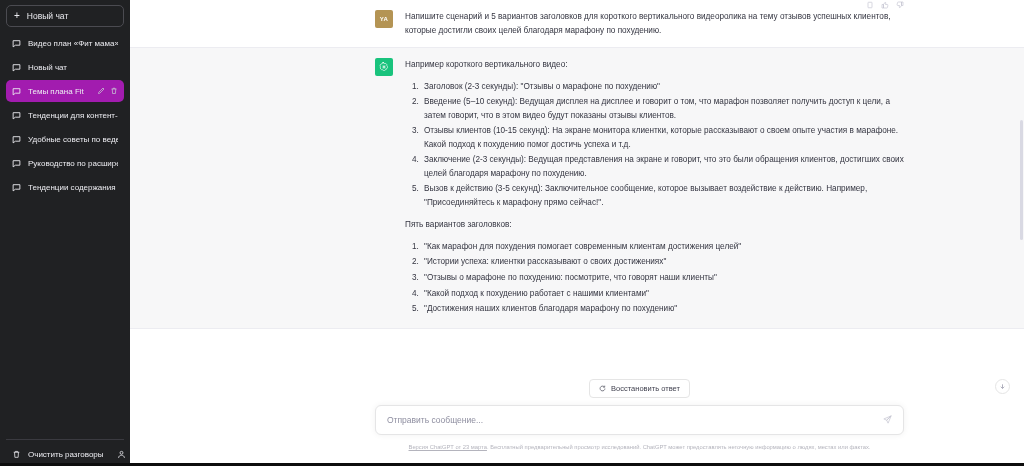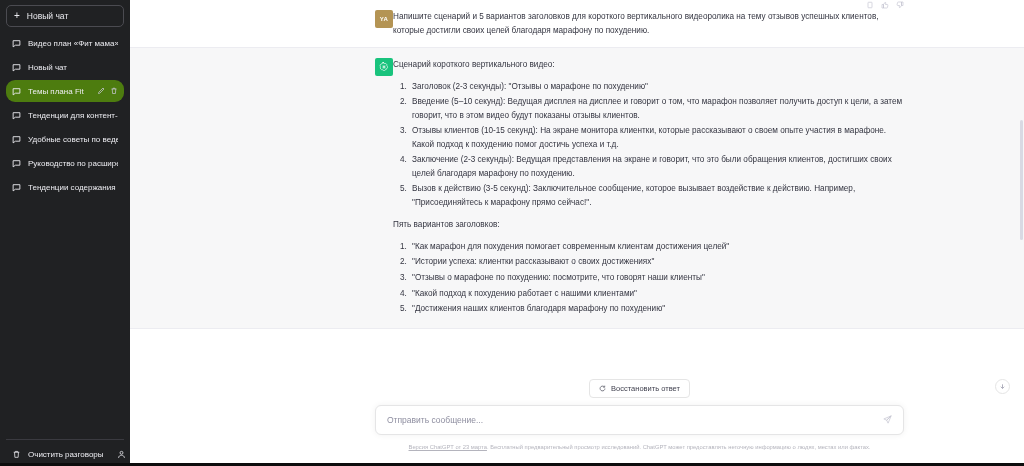--- a/index.html
+++ b/index.html
@@ -44,21 +44,21 @@
     padding: 6px 6px;
     border-radius: 5px;
     font-size: 8px;
     color: #ececf1;
     white-space: nowrap;
     overflow: hidden;
     cursor: pointer;
     position: relative;
     min-height: 22px;
   }
-  .convo.active { background: #4d7c0f; border-radius: 9px; }
+  .convo.active { background: #a21caf; }
   .convo .label {
     overflow: hidden;
     text-overflow: clip;
     white-space: nowrap;
     flex: 1 1 auto;
   }
   .convo .row-actions {
     display: flex; gap: 5px; align-items: center;
     flex: 0 0 auto;
     padding-left: 2px;
@@ -102,20 +102,21 @@
   }
   #thread { flex: 1 1 auto; overflow: hidden; position: relative; }
 
   .msg { display: flex; width: 100%; padding: 10px 0; }
   .msg.user { background: #ffffff; }
   .msg.assistant { background: #f7f7f8; border-top: 1px solid #ececf1; border-bottom: 1px solid #ececf1; }
   .msg-inner {
     width: 100%;
     max-width: 1024px;
     display: flex;
+    gap: 12px;
     padding-left: 245px;
     padding-right: 120px;
     position: relative;
   }
   .avatar {
     width: 18px; height: 18px;
     border-radius: 2px;
     flex: 0 0 18px;
     display: flex; align-items: center; justify-content: center;
     font-size: 6px; font-weight: bold;
@@ -374,21 +375,21 @@
 
       <div class="msg assistant">
         <div class="msg-inner">
           <div class="avatar bot">
             <svg width="12" height="12" viewBox="0 0 24 24" fill="none" stroke="#ffffff" stroke-width="1.3">
               <path d="M12 3.2c-1.8 0-3.2 1-3.8 2.3-1.5-.1-2.9.7-3.6 2-.8 1.4-.6 3 .3 4.2-.6 1.3-.5 2.9.4 4.1.9 1.3 2.4 1.9 3.8 1.7.9 1.2 2.4 1.8 3.9 1.5 1.5-.3 2.6-1.4 3-2.8 1.4-.3 2.6-1.4 3-2.8.4-1.5-.1-3-1.2-4 .3-1.4-.2-2.9-1.4-3.8-1.1-.9-2.6-1.1-4-.6-.7-1.2-2-2-3.4-2z"></path>
               <path d="M12 8.3v7.4M8.8 10.1l6.4 3.7M15.2 10.1l-6.4 3.7"></path>
             </svg>
           </div>
           <div class="body">
-            <p>Сценарий короткого вертикального видео:</p>
+            <p>Например короткого вертикального видео:</p>
             <ol>
               <li>Заголовок (2-3 секунды): "Отзывы о марафоне по похудению"</li>
               <li>Введение (5–10 секунд): Ведущая дисплея на дисплее и говорит о том, что марафон позволяет получить доступ к цели, а затем говорит, что в этом видео будут показаны отзывы клиентов.</li>
               <li>Отзывы клиентов (10-15 секунд): На экране монитора клиентки, которые рассказывают о своем опыте участия в марафоне. Какой подход к похудению помог достичь успеха и т.д.</li>
               <li>Заключение (2-3 секунды): Ведущая представления на экране и говорит, что это были обращения клиентов, достигших своих целей благодаря марафону по похудению.</li>
               <li>Вызов к действию (3-5 секунд): Заключительное сообщение, которое вызывает воздействие к действию. Например, "Присоединяйтесь к марафону прямо сейчас!".</li>
             </ol>
             <p style="margin-top:9px">Пять вариантов заголовков:</p>
             <ol class="second">
               <li>"Как марафон для похудения помогает современным клиентам достижения целей"</li>

